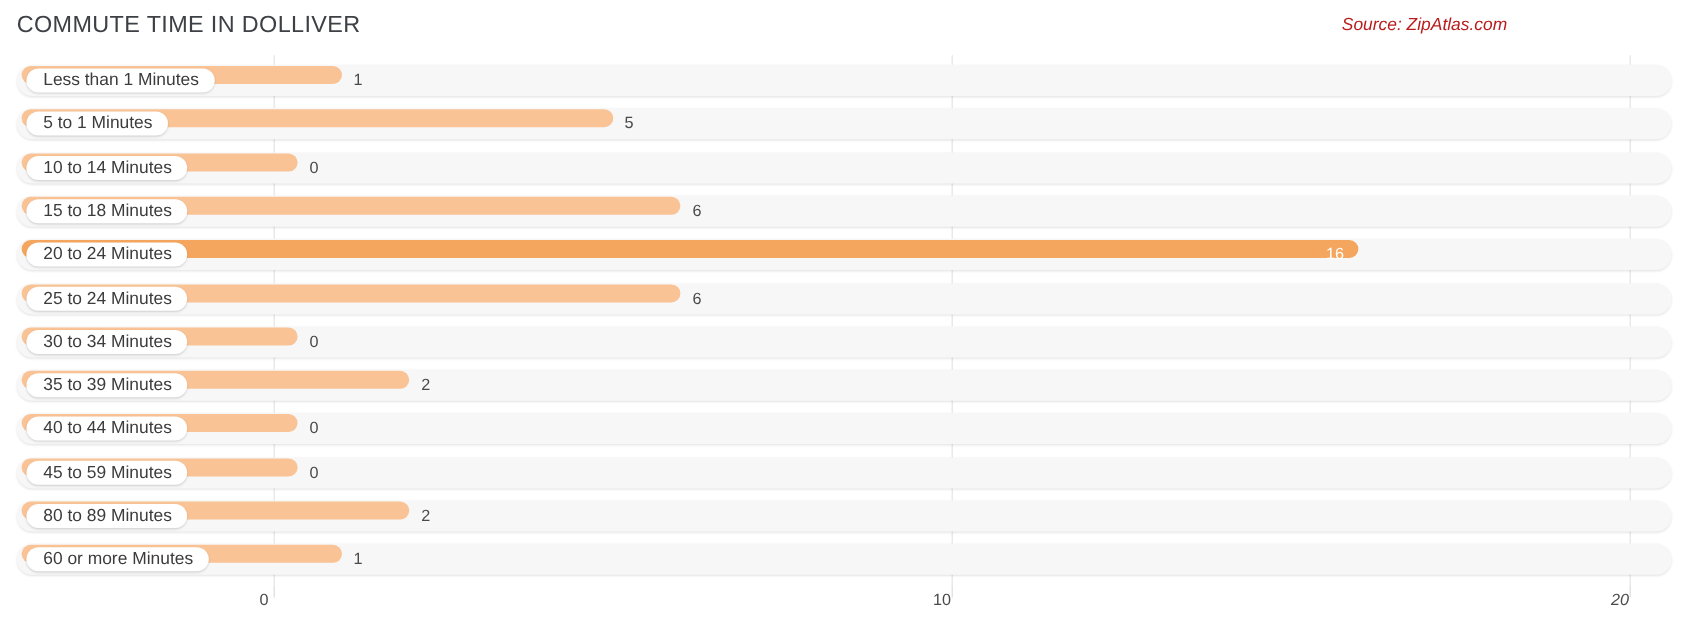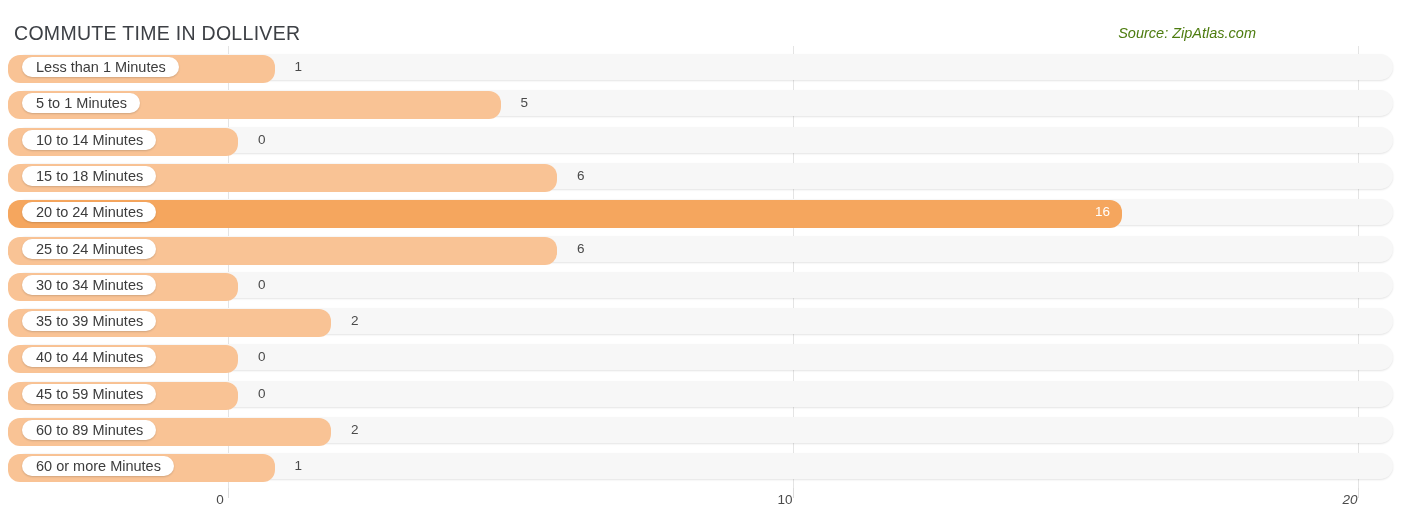--- a/index.html
+++ b/index.html
@@ -15,39 +15,38 @@
     overflow: hidden;
     position: relative;
   }
 
   
   #header {
     position: absolute;
     left: 0; top: 0;
     width: 1268px;
     height: 46px;
-    margin-top: 12px;
   }
   #chart-title {
     position: absolute;
     left: 14px;
     top: 10px;
     font-size: 19.5px;
     letter-spacing: 0.3px;
     color: #3d4045;
     font-weight: 400;
     white-space: nowrap;
   }
   #source-label {
     position: absolute;
     right: 12px;
     top: 13px;
     font-size: 14.5px;
     font-style: italic;
-    color: #4d7c0f;
+    color: #b91c1c;
     white-space: nowrap;
   }
 
   
   #plot {
     position: absolute;
     left: 0;
     top: 46px;
     width: 1406px;
     height: 442px;
@@ -74,23 +73,23 @@
     top: 4px;
     width: 1379px;
     height: 26px;
     background: #f7f7f7;
     border-radius: 13px;
     box-shadow: 0 1px 2px rgba(0,0,0,0.11);
   }
 
   .bar {
     position: absolute;
-    left: 8px;
+    left: 18px;
     top: 5px;
-    height: 28px;
+    height: 15px;
     border-radius: 12px;
     background: #f9c395;
   }
   .bar.is-max {
     background: #f5a65e;
   }
 
   .bar-inner-value {
     position: absolute;
     right: 12px;
@@ -218,21 +217,21 @@
     <div class="row" style="top: 330.7px;">
       <div class="track"></div>
       <div class="bar" style="width: 230px;"></div>
       <div class="value-label" style="left: 258px;">0</div>
       <div class="pill">45 to 59 Minutes</div>
     </div>
     <div class="row" style="top: 367px;">
       <div class="track"></div>
       <div class="bar" style="width: 323px;"></div>
       <div class="value-label" style="left: 351px;">2</div>
-      <div class="pill">60 to 89 Minutes</div>
+      <div class="pill">80 to 89 Minutes</div>
     </div>
     <div class="row" style="top: 403.3px;">
       <div class="track"></div>
       <div class="bar" style="width: 266.5px;"></div>
       <div class="value-label" style="left: 294.5px;">1</div>
       <div class="pill">60 or more Minutes</div>
     </div>
   </div>
 
 <div id="axis">

